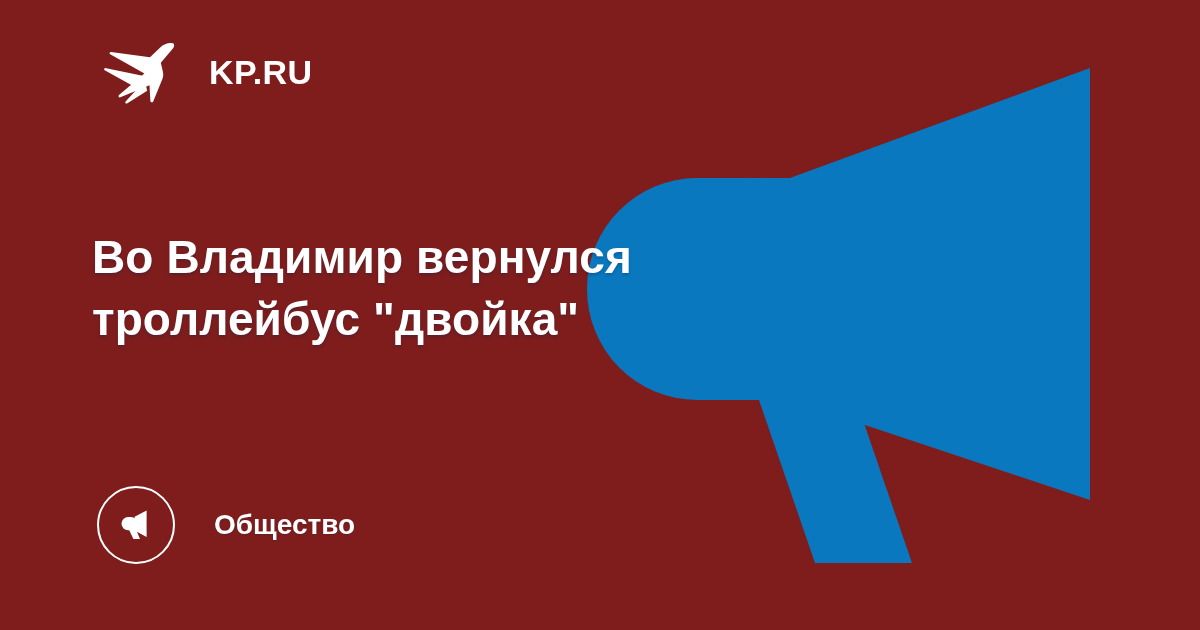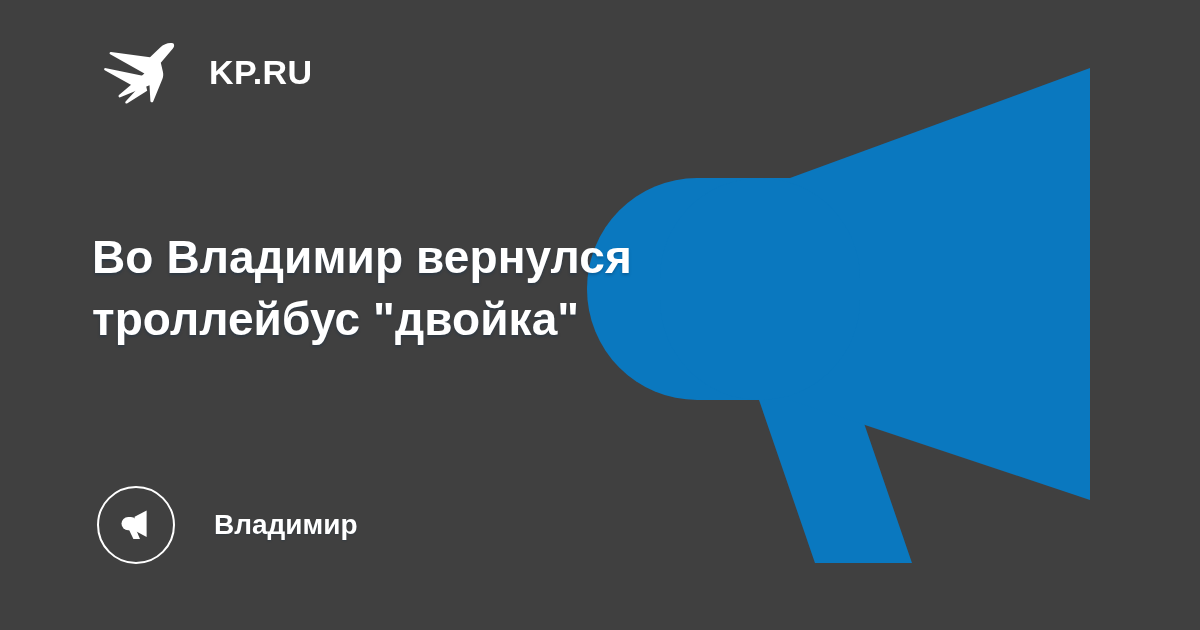--- a/index.html
+++ b/index.html
@@ -6,21 +6,21 @@
   html, body {
     margin: 0;
     padding: 0;
     background: #ffffff;
   }
   .card {
     position: relative;
     width: 1200px;
     height: 630px;
     overflow: hidden;
-    background: #404040;
+    background: #7f1d1d;
     font-family: "Liberation Sans", "DejaVu Sans", sans-serif;
     -webkit-font-smoothing: antialiased;
   }
 
   
   .watermark {
     position: absolute;
     inset: 0;
     pointer-events: none;
   }
@@ -152,16 +152,16 @@
         <g fill="#ffffff">
 
           <path d="M12.2 23.0 L18.4 20.4 L24.0 34.0 L17.4 34.0 Z"></path>
 
           <rect x="5.5" y="12.0" width="16" height="13.2" rx="6.6" ry="6.6"></rect>
 
           <path d="M30.6 5.5 L30.6 32.0 L18.6 25.6 L18.6 11.8 Z"></path>
         </g>
       </svg>
     </span>
-    <span class="rubric-label">Владимир</span>
+    <span class="rubric-label">Общество</span>
   </div>
 
 </div>
 
 </body></html>

